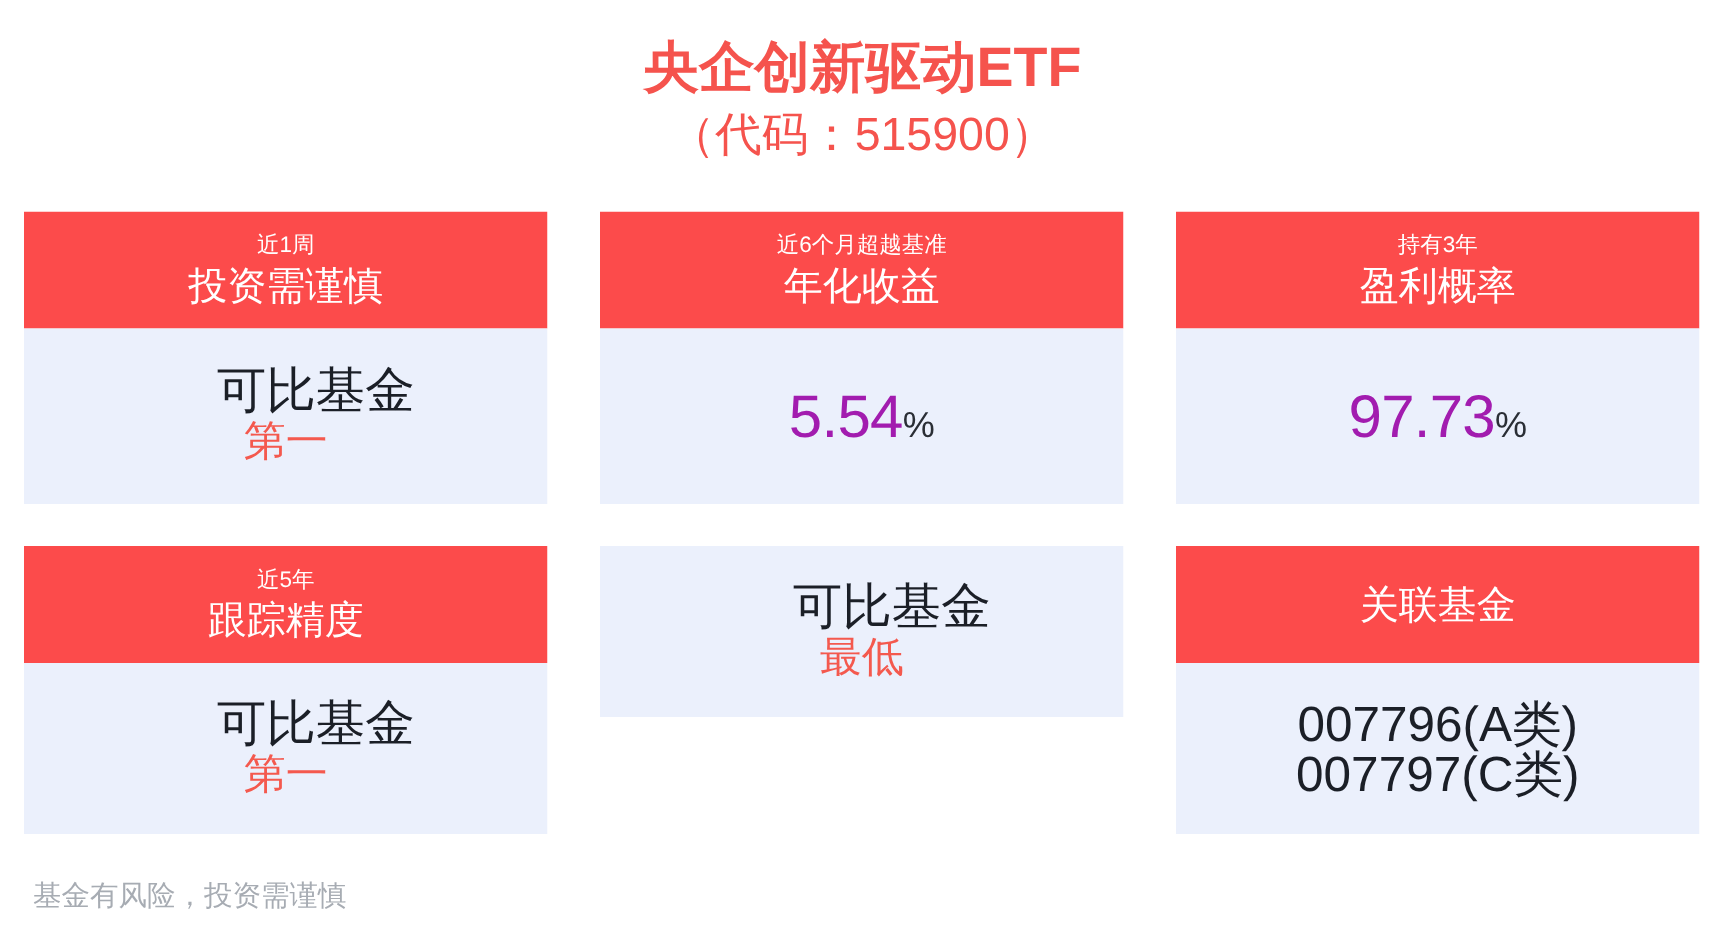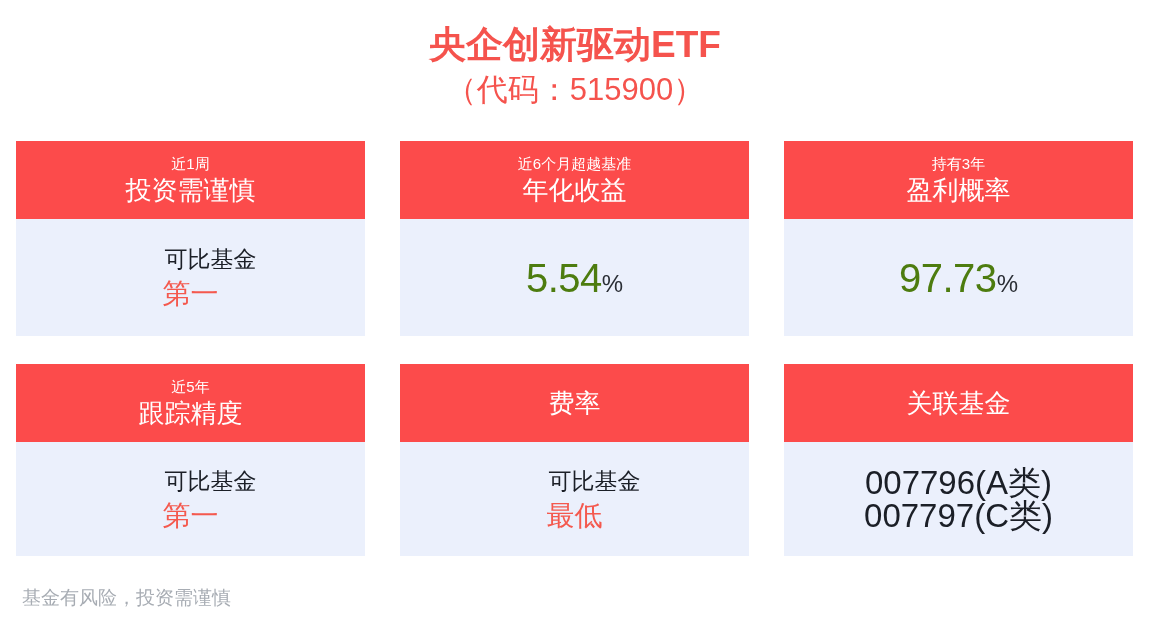--- a/index.html
+++ b/index.html
@@ -81,38 +81,38 @@
     flex-direction: column;
     align-items: center;
     justify-content: center;
     box-sizing: border-box;
     padding: 0 8px;
   }
   .card-body.tall {
     height: 114px;
   }
   .body-line-dark {
-    font-size: 23px;
+    font-size: 33px;
     color: #1b1f27;
     line-height: 33px;
     margin-left: 40px;
   }
   .body-line-red {
     font-size: 28px;
     color: #F4594E;
     line-height: 36px;
   }
   .body-value {
     display: flex;
     align-items: baseline;
     justify-content: center;
   }
   .body-value-number {
     font-size: 40px;
-    color: #4d7c0f;
+    color: #a21caf;
     line-height: 48px;
     letter-spacing: -0.5px;
     text-align: center;
   }
   .body-value-unit {
     font-size: 24px;
     color: #2a2e35;
     line-height: 30px;
   }
   .body-code {
@@ -200,23 +200,20 @@
       <div class="card-header-sub">近5年</div>
       <div class="card-header-main">跟踪精度</div>
     </div>
     <div class="card-body tall">
       <div class="body-line-dark">可比基金</div>
       <div class="body-line-red">第一</div>
     </div>
   </div>
 
   <div class="card">
-    <div class="card-header">
-      <div class="card-header-main">费率</div>
-    </div>
     <div class="card-body tall">
       <div class="body-line-dark">可比基金</div>
       <div class="body-line-red">最低</div>
     </div>
   </div>
 
   <div class="card">
     <div class="card-header">
       <div class="card-header-main">关联基金</div>
     </div>

